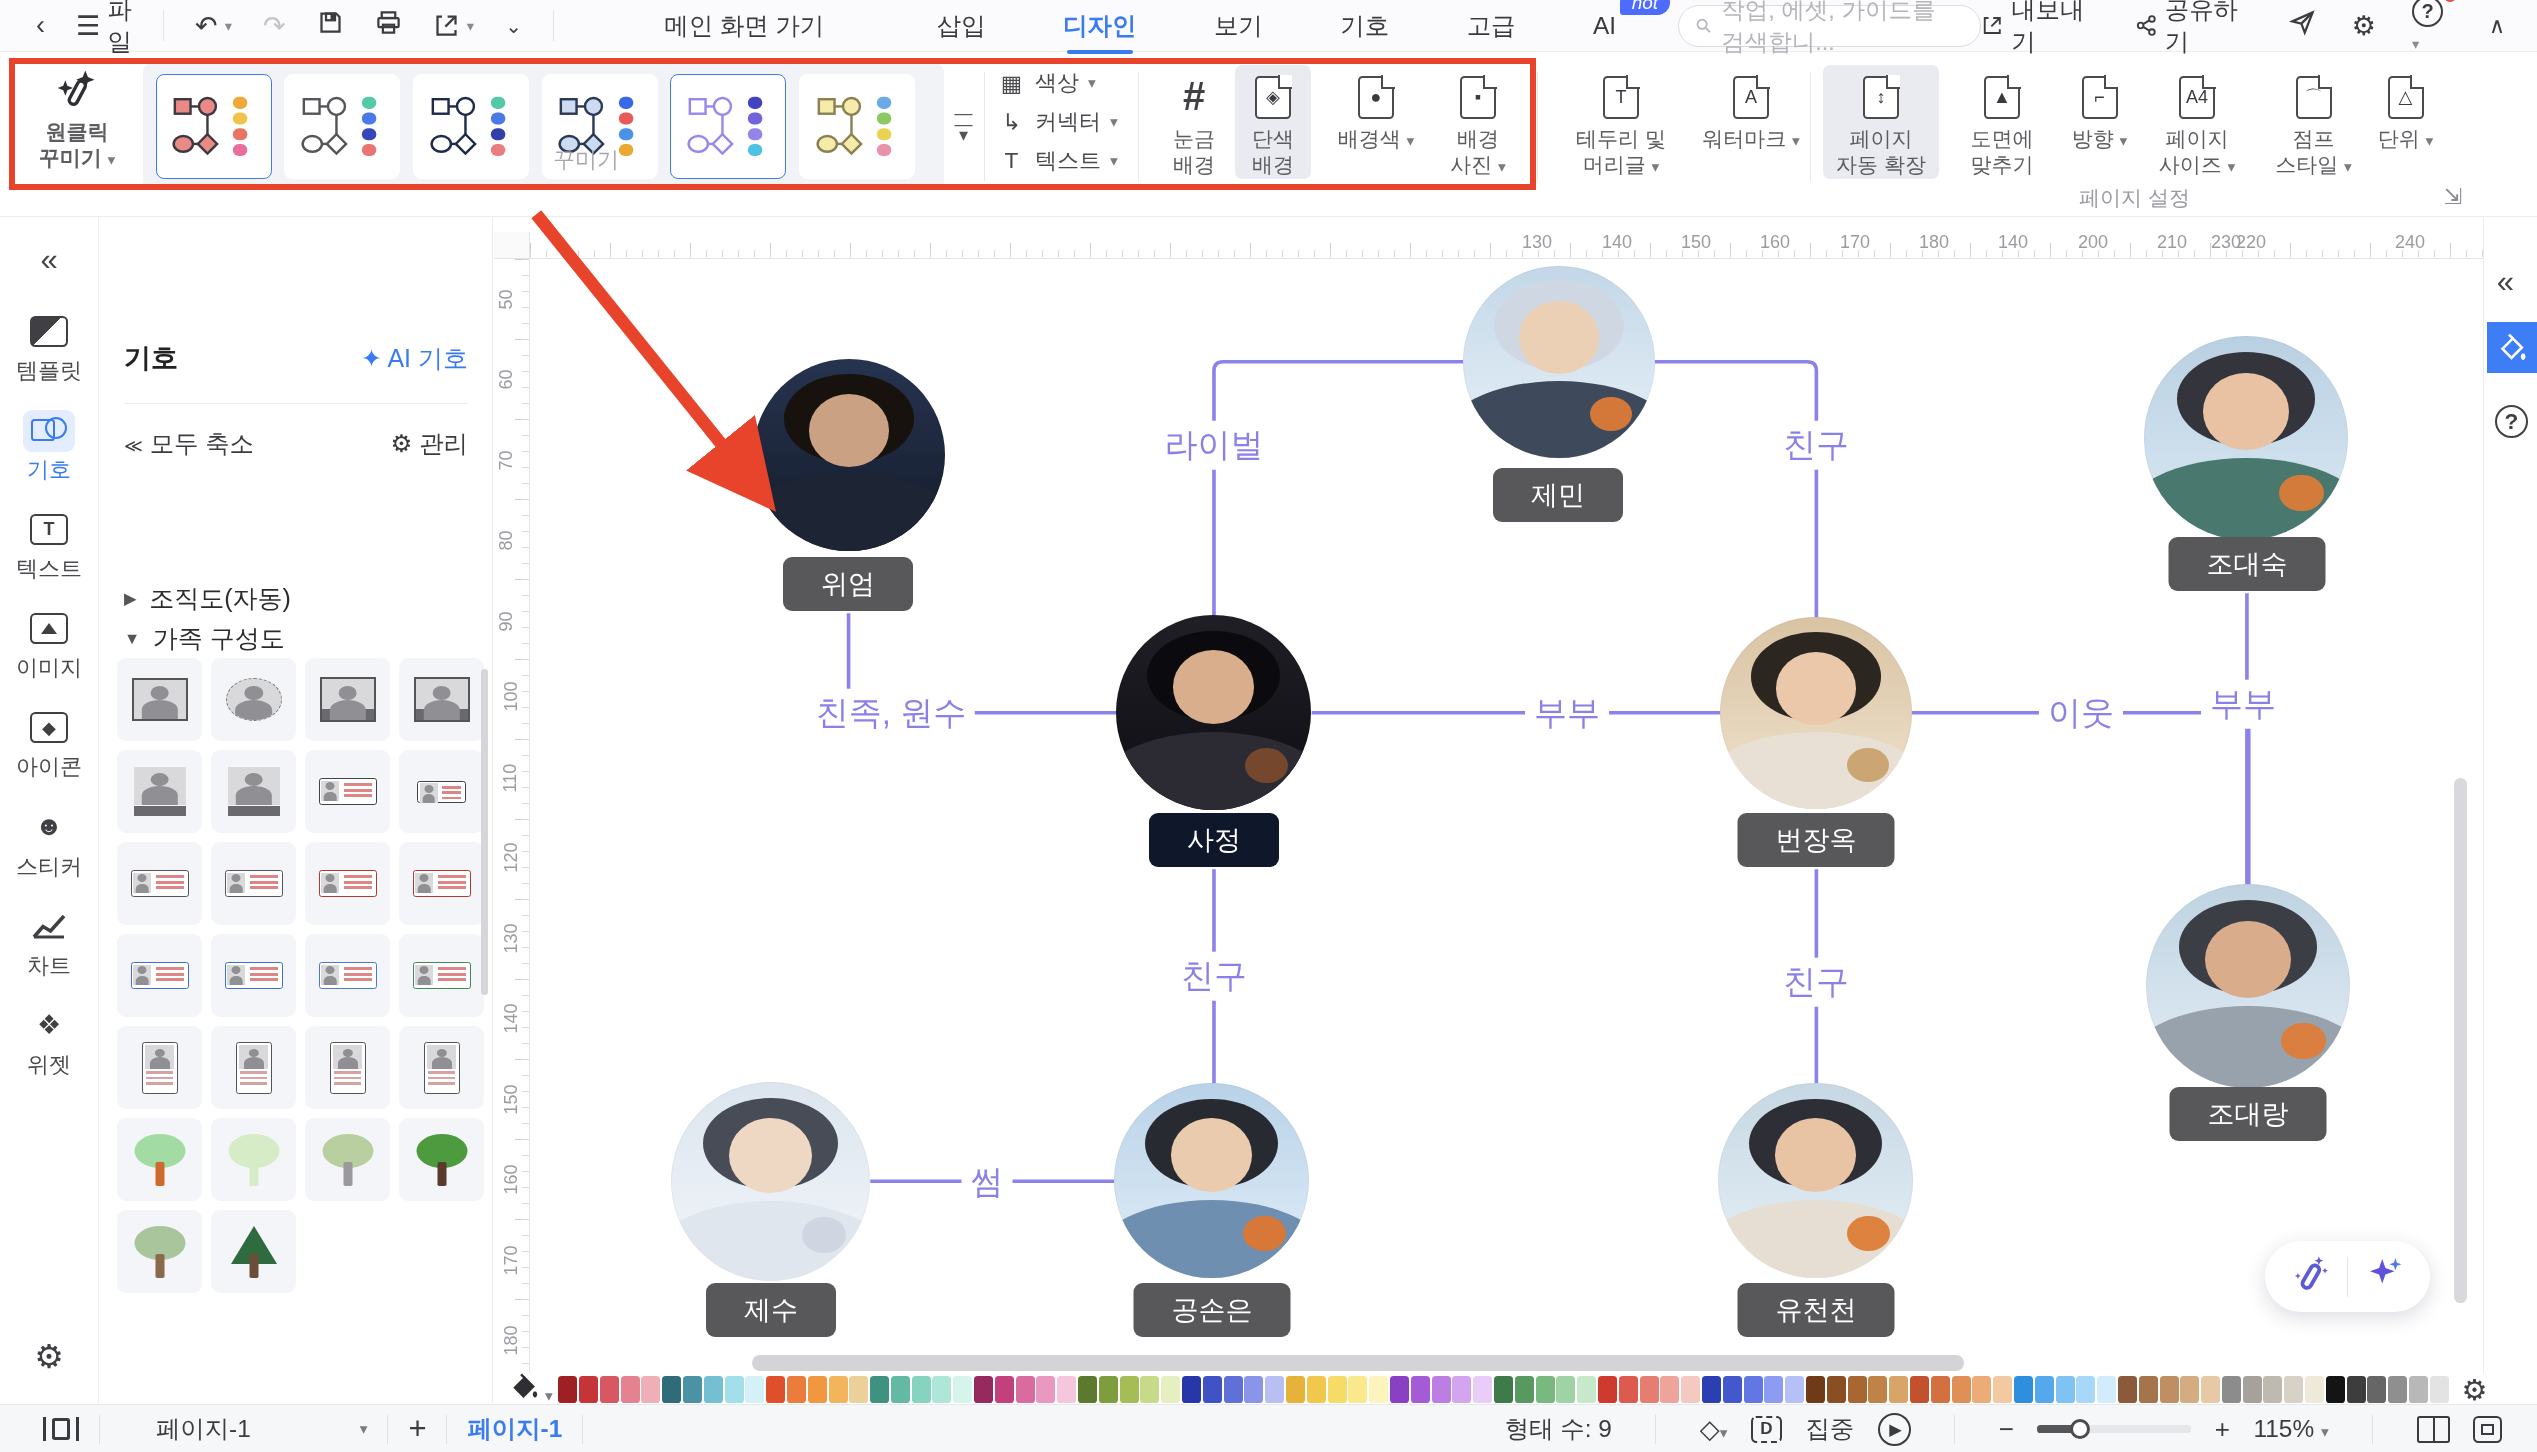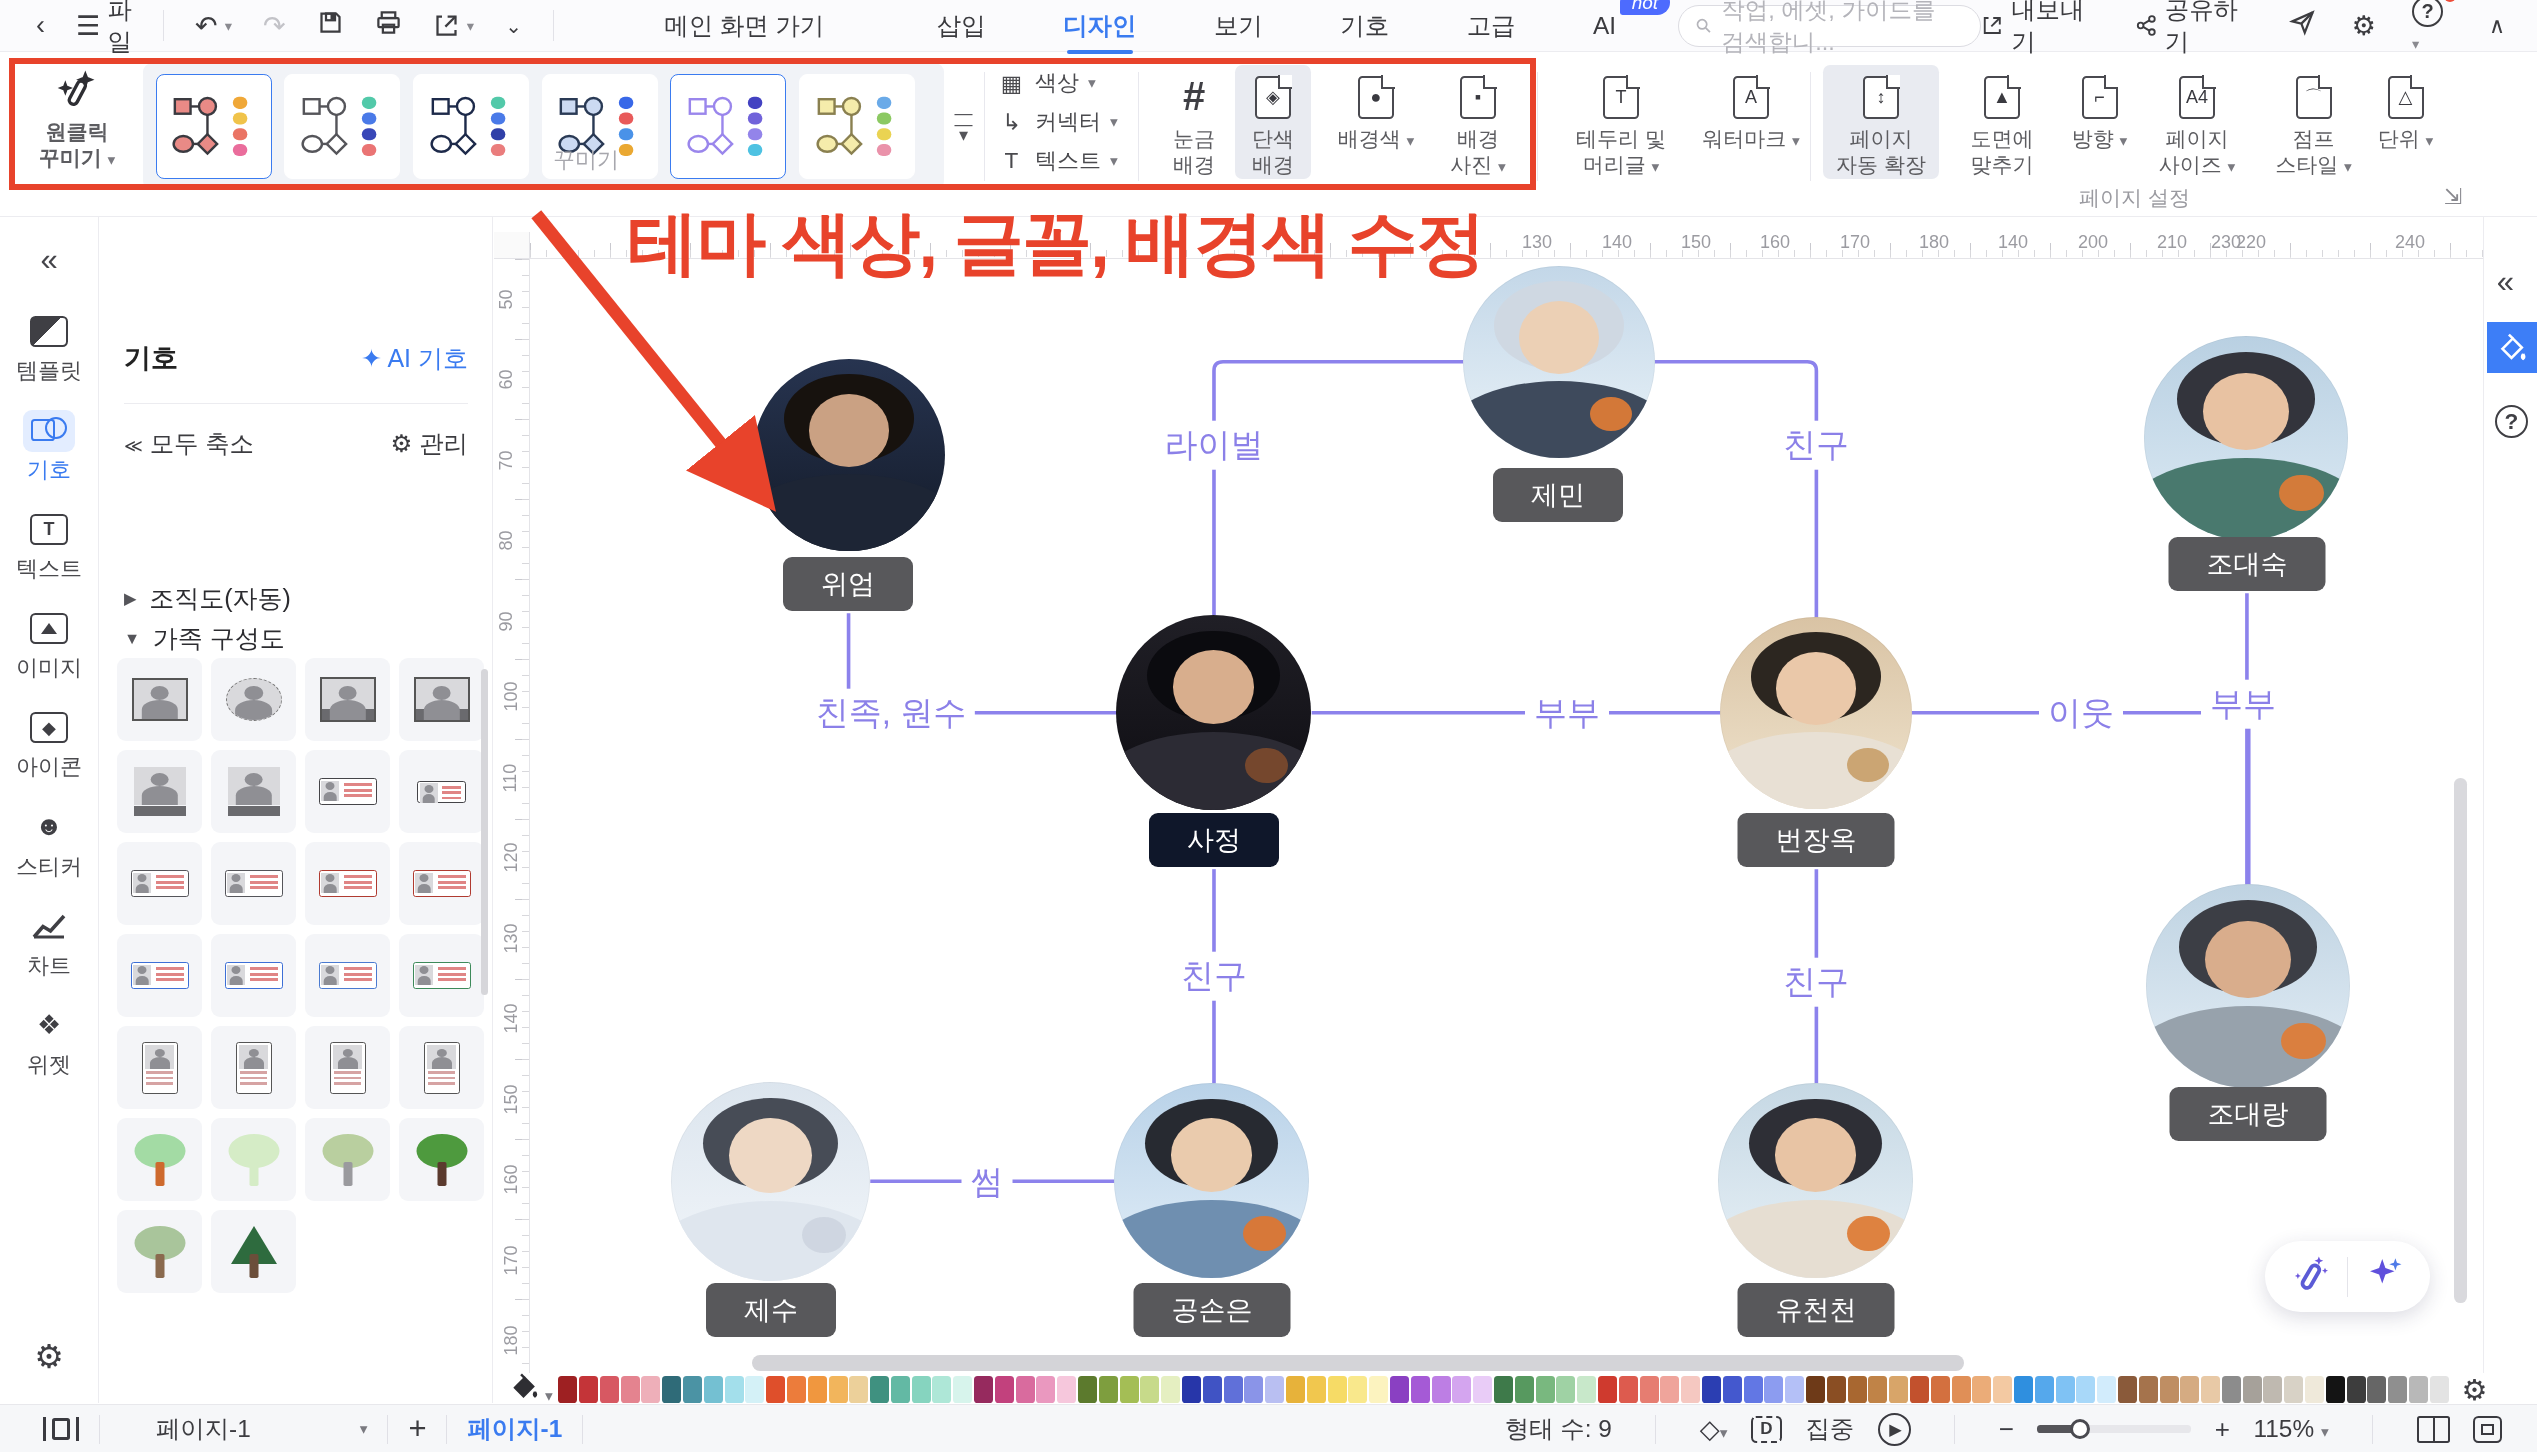--- a/index.html
+++ b/index.html
@@ -474,21 +474,20 @@
         </div>
       </div>
     <div class="rdiv" style="left:1537px;"></div>
     <div class="rdiv" style="left:1810px;"></div>
     <div id="pageset-label">페이지 설정</div>
     <div id="pageset-exp">⇲</div>
   </div>
   <div id="cropped-label">꾸미기</div>
 
   <div id="redbox"></div>
-  <div id="redtext">테마 색상, 글꼴, 배경색 수정</div>
   <svg id="redarrow" width="307" height="344" viewBox="0 0 340 380">
     <defs>
         <marker id="ah" markerWidth="7" markerHeight="7" refX="3.2" refY="3.5" orient="auto">
           <path d="M0 0 L7 3.5 L0 7 Z" fill="#e8432b"></path>
         </marker>
       </defs>
     <line x1="38" y1="22" x2="270" y2="310" stroke="#e8432b" stroke-width="14" marker-end="url(#ah)"></line>
   </svg>
 
   <div id="rail">

